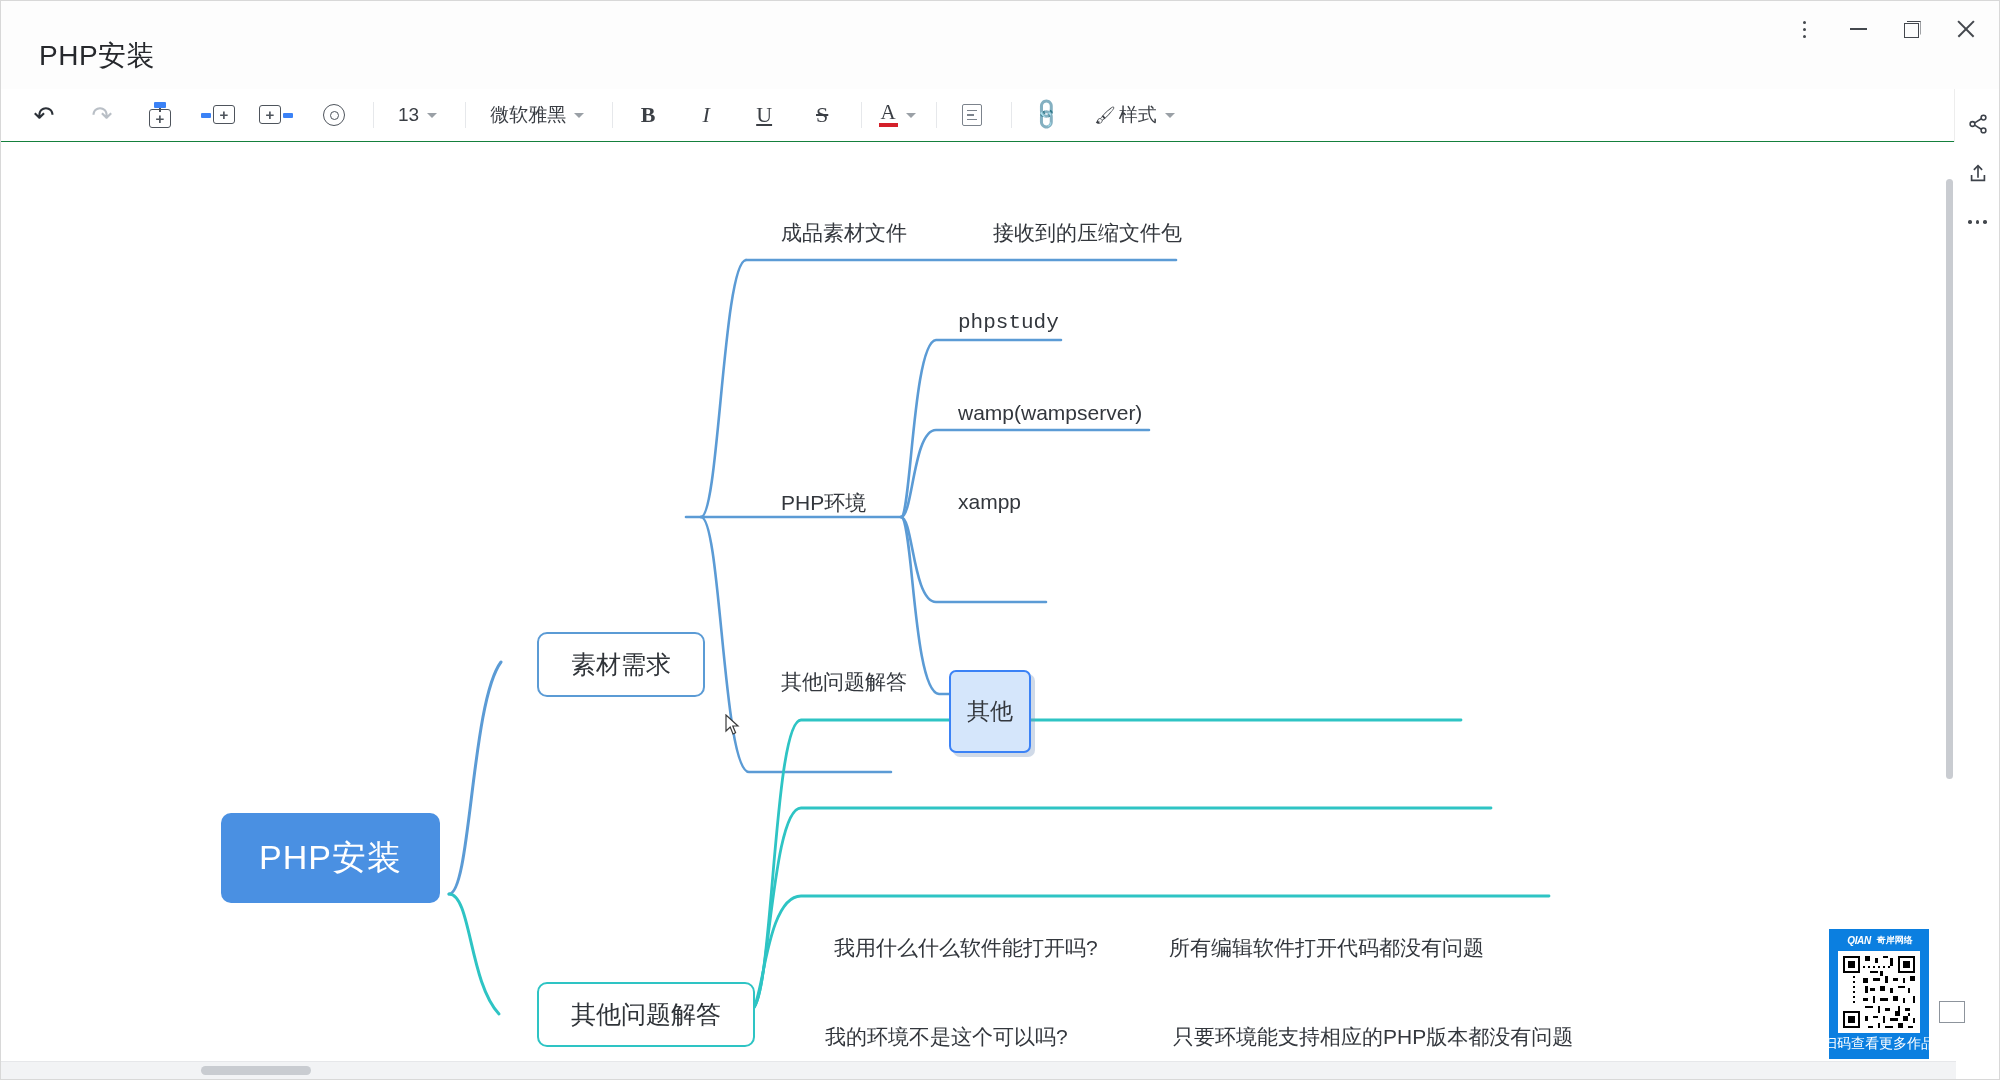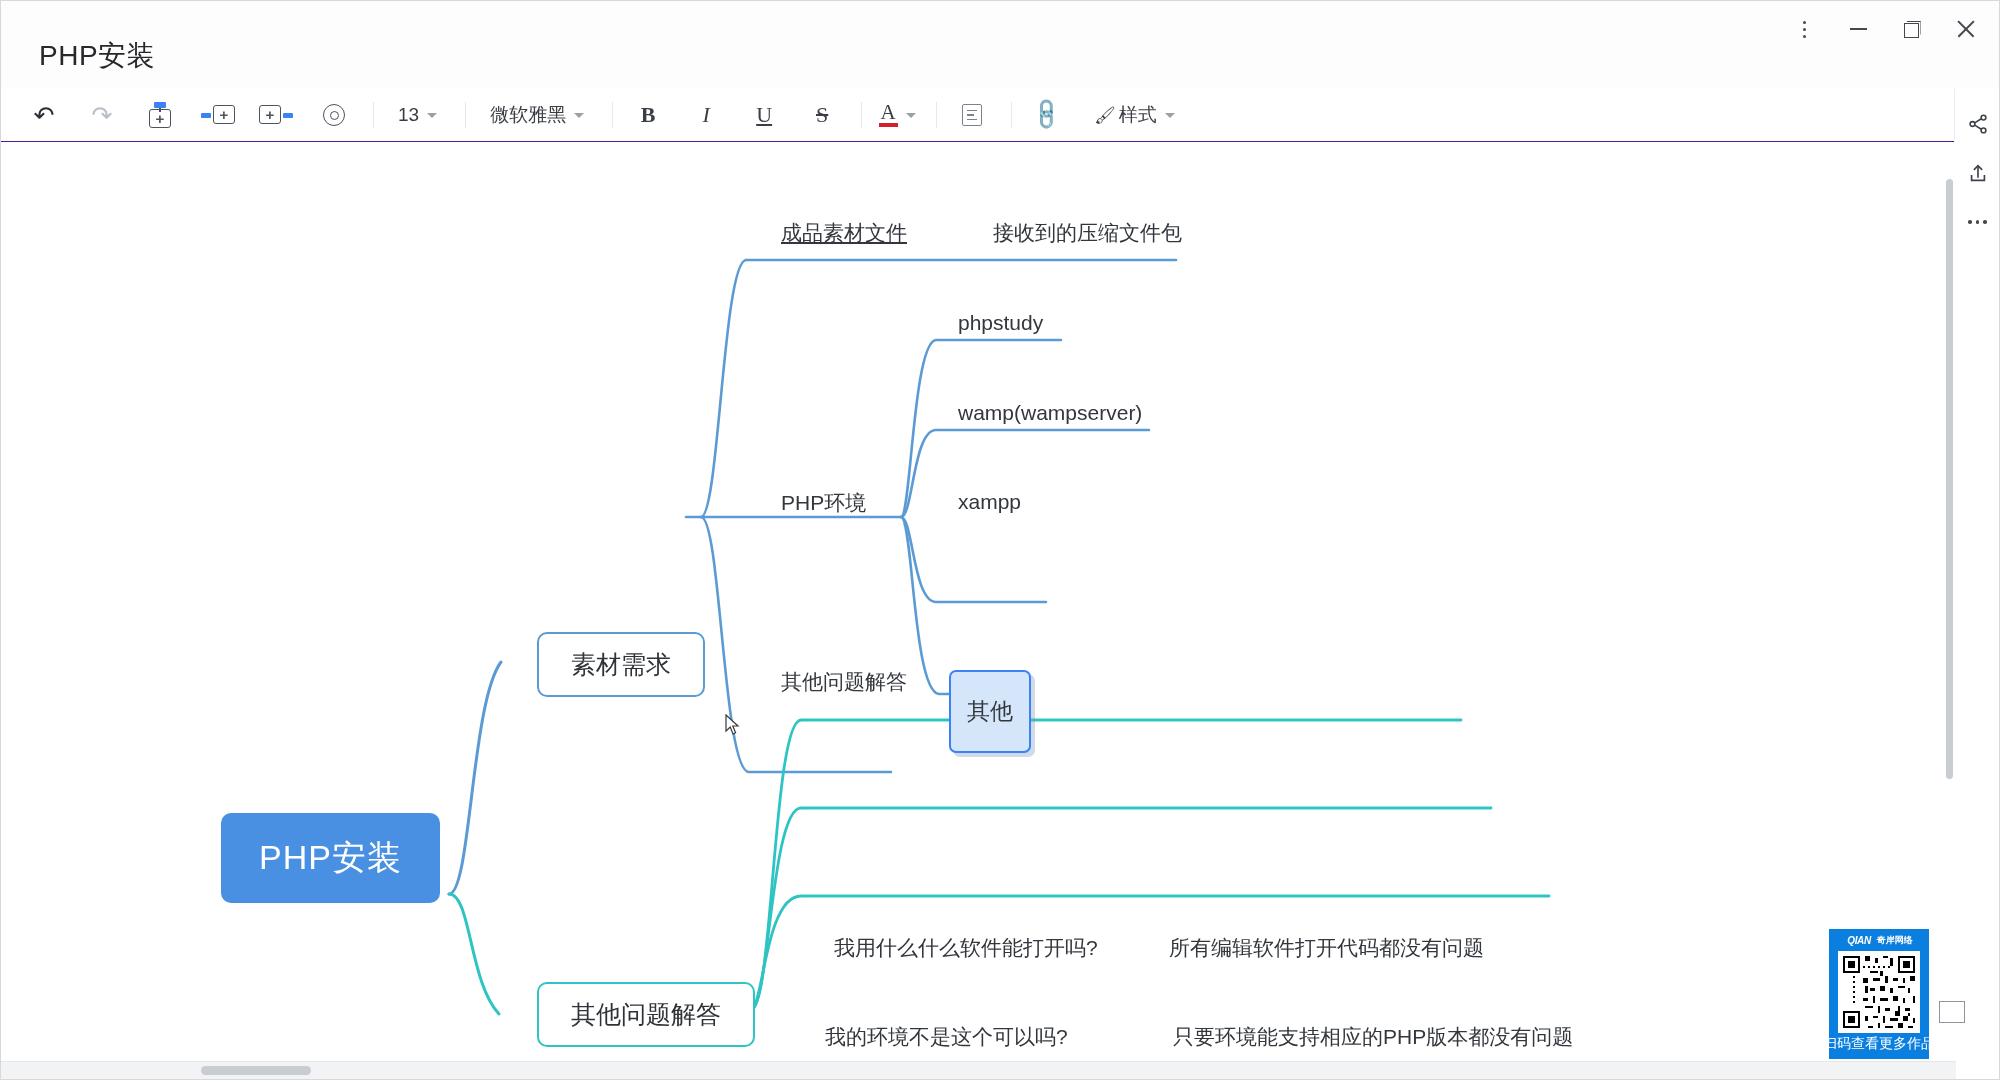--- a/index.html
+++ b/index.html
@@ -5,21 +5,21 @@
   * { box-sizing: border-box; margin: 0; padding: 0; }
   html, body {
     width: 2000px; height: 1080px;
     overflow: hidden;
     font-family: "Liberation Sans", "DejaVu Sans", sans-serif;
     background: #ffffff;
   }
   #app {
     position: relative;
     width: 2000px; height: 1080px;
-    background: #4c1d95;
+    background: #15803d;
     border: 1px solid #d8d8d8;
     overflow: hidden;
   }
 
   
   .titlebar {
     position: absolute; left: 0; top: 0; width: 2000px; height: 113px;
     background: #fdfdfd;
     border-bottom: 1px solid #ededed;
   }
@@ -407,27 +407,27 @@
         <path d="M750 868 C 772 868 772 578 800 578 L 1460 578"></path>
         <path d="M750 868 C 768 868 770 666 800 666 L 1490 666"></path>
         <path d="M750 868 C 762 868 764 754 800 754 L 1548 754"></path>
       </g>
     </svg>
 
     <div class="node root" style="left:220px; top:716px; transform:translateY(-50%);">PHP安装</div>
 
     <div class="node boxed" style="left:536px; top:490px;">素材需求</div>
 
-    <div class="node plain" style="left:780px; top:80px;text-decoration:underline;">成品素材文件</div>
+    <div class="node plain" style="left:780px; top:80px;">成品素材文件</div>
 
     <div class="node plain" style="left:992px; top:80px;">接收到的压缩文件包</div>
 
     <div class="node plain" style="left:780px; top:350px;">PHP环境</div>
 
-    <div class="node plain" style="left:957px; top:170px;">phpstudy</div>
+    <div class="node plain" style="left:957px; top:170px;font-family:Liberation Mono, monospace;">phpstudy</div>
 
     <div class="node plain" style="left:957px; top:260px;">wamp(wampserver)</div>
 
     <div class="node plain" style="left:957px; top:349px;">xampp</div>
 
     <div class="node selected" style="left:948px; top:528px;">其他</div>
 
     <div class="node plain" style="left:780px; top:529px;">其他问题解答</div>
 
     <div class="node boxed teal" style="left:536px; top:840px;">其他问题解答</div>

